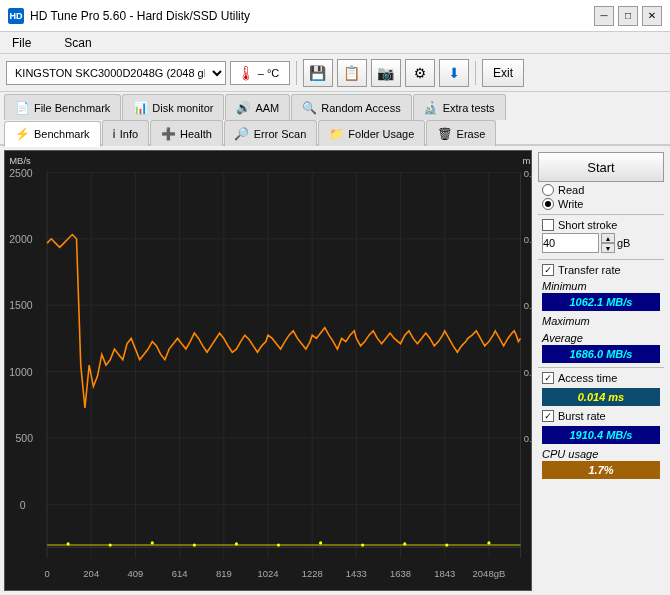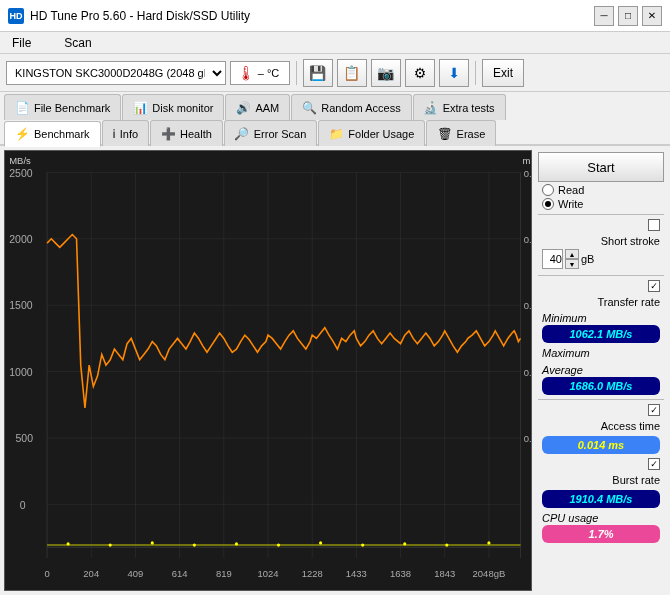--- a/index.html
+++ b/index.html
@@ -39,34 +39,34 @@
     .chart-svg { width: 100%; height: 100%; }
     
     
     .right-panel { width: 130px; display: flex; flex-direction: column; gap: 0; padding: 2px; }
     .start-btn { width: 100%; padding: 4px; background: linear-gradient(to bottom, #fff, #e0e0e0); border: 1px solid #999; cursor: pointer; font-size: 13px; text-align: center; height: 30px; }
     
     .radio-group { display: flex; flex-direction: column; gap: 2px; padding: 2px 4px; }
     .radio-item { display: flex; align-items: flex-start; gap: 4px; font-size: 11px; cursor: pointer; }
     .radio-circle { width: 12px; height: 12px; border-radius: 50%; border: 1px solid #666; background: white; display: flex; align-items: center; justify-content: center; }
     .radio-circle.selected::after { content: ''; width: 6px; height: 6px; border-radius: 50%; background: #000; display: block; }
-    .checkbox-item { display: flex; align-items: flex-end; gap: 4px; font-size: 11px; cursor: pointer; flex-direction: column; }
+    .checkbox-item { display: flex; align-items: flex-end; gap: 4px; font-size: 11px; cursor: pointer; }
     .checkbox-box { width: 12px; height: 12px; border: 1px solid #666; background: white; display: flex; align-items: center; justify-content: center; font-size: 9px; }
     
     .stroke-input-row { display: flex; align-items: center; gap: 2px; padding: 0 4px; margin-bottom: 4px; }
-    .stroke-input { width: 21px; height: 20px; border: 1px solid #999; text-align: right; font-size: 11px; }
+    .stroke-input { width: 57px; height: 20px; border: 1px solid #999; text-align: left; font-size: 11px; }
     .stroke-spin { display: flex; flex-direction: column; }
     .spin-btn { width: 14px; height: 10px; border: 1px solid #999; background: #e8e8e8; cursor: pointer; font-size: 7px; display: flex; align-items: center; justify-content: center; line-height: 1; }
     .stroke-unit { font-size: 11px; }
     
     .stat-block { padding: 2px 4px; font-style: italic; }
     .stat-label { font-size: 11px; color: #000; margin-bottom: 1px; }
-    .stat-value { background: #000080; color: #00ffff; font-size: 11px; font-weight: bold; padding: 1px 4px; text-align: center; width: 100%; height: 18px; display: flex; align-items: center; justify-content: center; border-radius: 6px; }
-    .stat-value.yellow { background: #3b82f6; color: #ffff00; }
-    .stat-value.white-on-black { background: #ec4899; color: #ffffff; }
+    .stat-value { background: #000080; color: #00ffff; font-size: 11px; font-weight: bold; padding: 1px 4px; text-align: center; width: 100%; height: 18px; display: flex; align-items: center; justify-content: center; }
+    .stat-value.yellow { background: #0c4a6e; color: #ffff00; }
+    .stat-value.white-on-black { background: #a16207; color: #ffffff; }
     
     .divider { height: 1px; background: #bbb; margin: 2px 0; }
   </style>
 </head>
 <body>
 
 <div class="title-bar">
   <div class="title-bar-left">
     <div class="title-bar-icon">HD</div>
     <span>HD Tune Pro 5.60 - Hard Disk/SSD Utility</span>

